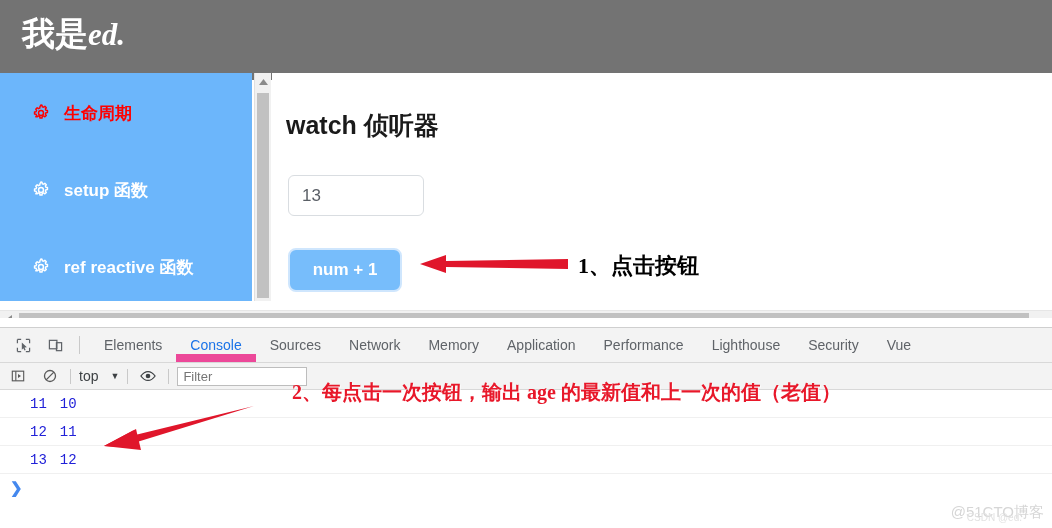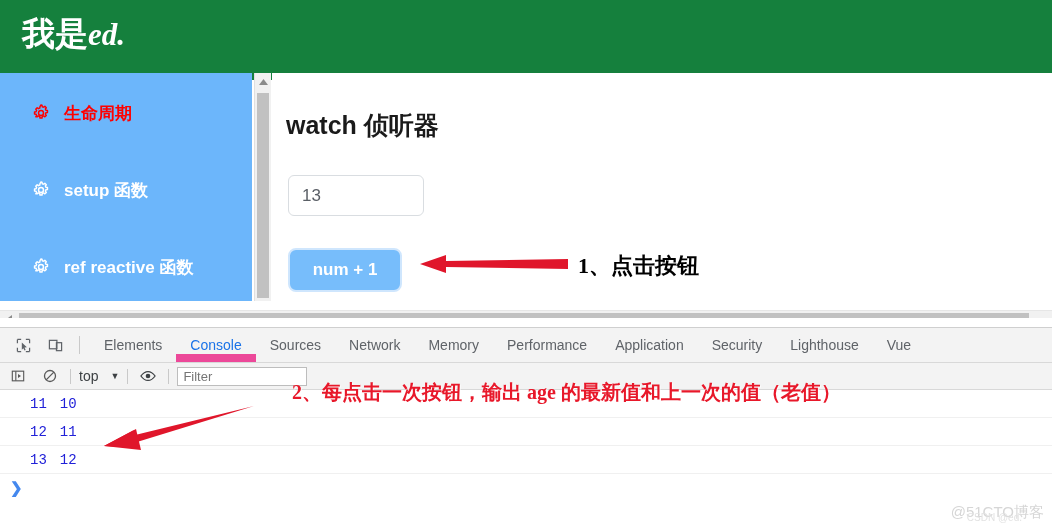--- a/index.html
+++ b/index.html
@@ -23,21 +23,21 @@
     height: 318px;
     background: #ffffff;
     overflow: hidden;
   }
 
   #site-header {
     position: absolute;
     left: 0; top: 0;
     width: 1052px;
     height: 80px;
-    background: #15803d;
+    background: #737373;
   }
   #site-logo {
     position: absolute;
     left: 22px;
     top: 12px;
     font-size: 33px;
     font-weight: bold;
     color: #ffffff;
     letter-spacing: 0px;
     white-space: nowrap;
@@ -478,24 +478,24 @@
         <rect x="9" y="5" width="5.5" height="8.5" fill="none" stroke="#5f6368" stroke-width="1.3"></rect>
       </svg>
     </div>
     <div class="tabbar-sep"></div>
 
     <div class="dt-tab">Elements</div>
     <div class="dt-tab active">Console</div>
     <div class="dt-tab">Sources</div>
     <div class="dt-tab">Network</div>
     <div class="dt-tab">Memory</div>
+    <div class="dt-tab">Application</div>
     <div class="dt-tab">Performance</div>
-    <div class="dt-tab">Application</div>
+    <div class="dt-tab">Lighthouse</div>
     <div class="dt-tab">Security</div>
-    <div class="dt-tab">Lighthouse</div>
     <div class="dt-tab">Vue</div>
   </div>
 
   <div id="console-toolbar">
     <div id="console-sidebar-toggle">
       <svg width="14" height="14" viewBox="0 0 16 16">
         <rect x="1.5" y="2.5" width="13" height="11" fill="none" stroke="#5a5a5a" stroke-width="1.3"></rect>
         <line x1="5.5" y1="2.5" x2="5.5" y2="13.5" stroke="#5a5a5a" stroke-width="1.3"></line>
         <path d="M8 5.6l3.4 2.4L8 10.4z" fill="#5a5a5a"></path>
       </svg>

